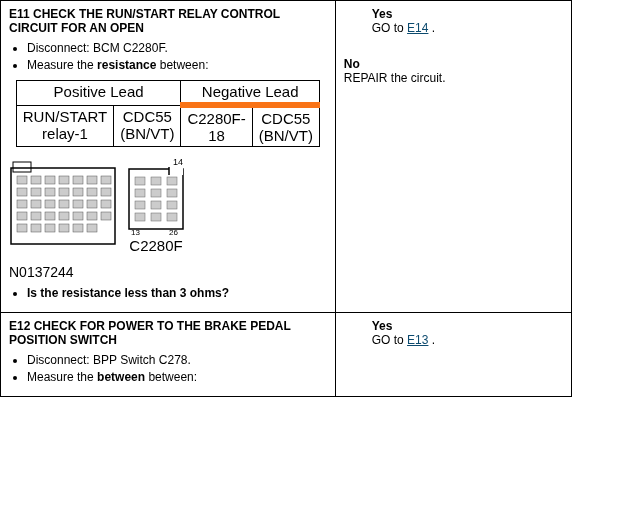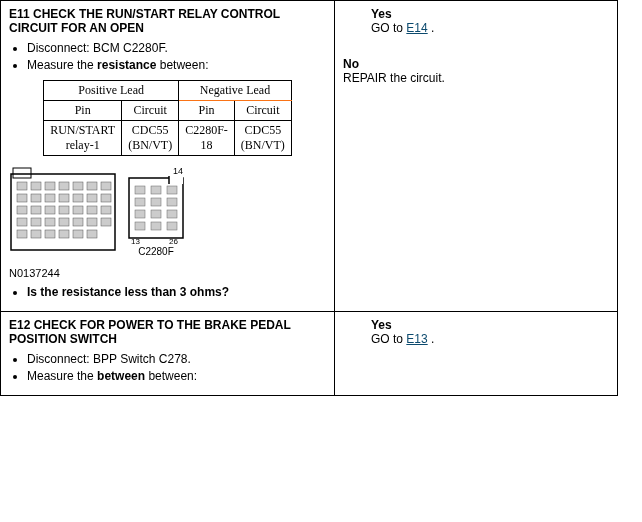--- a/index.html
+++ b/index.html
@@ -10,21 +10,21 @@
 
     body {
       font-family: Arial, sans-serif;
       font-size: 12px;
       background: #fff;
       color: #000;
       width: 642px;
     }
 
     .main-table {
-      width: 618px;
+      width: 572px;
       border-collapse: collapse;
     }
 
     .main-table td {
       border: 1px solid #000;
       vertical-align: top;
       padding: 6px 8px;
     }
 
     .left-col {
@@ -46,22 +46,21 @@
       margin-bottom: 6px;
     }
 
     li {
       margin-bottom: 3px;
     }
 
     .inner-table {
       border-collapse: collapse;
       margin: 8px auto;
-      font-size: 12px;
-      font-family: Liberation Serif, serif;
+      font-size: 15px;
     }
 
     .inner-table td, .inner-table th {
       border: 1px solid #000;
       padding: 2px 6px;
       text-align: center;
     }
 
     .link {
       color: #0c4a6e;
@@ -103,27 +102,21 @@
         </li>
         <li>
           <span>Measure the <span class="bold">resistance</span> between:</span>
         </li>
       </ul>
 
       <table class="inner-table">
         <tbody>
               <tr>
           <td colspan="2" style="font-weight:normal; border-bottom: 1px solid #000; text-align:center;">Positive Lead</td>
-          <td colspan="2" style="font-weight:normal; border-bottom: 1px solid #f97316; text-align:center;">Negative Lead</td>
-        </tr>
-        <tr>
-          <td>Pin</td>
-          <td>Circuit</td>
-          <td>Pin</td>
-          <td>Circuit</td>
+          <td colspan="2" style="font-weight:normal; border-bottom: 6px solid #f97316; text-align:center;">Negative Lead</td>
         </tr>
         <tr>
           <td>RUN/START<br>relay-1</td>
           <td>CDC55<br>(BN/VT)</td>
           <td>C2280F-<br>18</td>
           <td>CDC55<br>(BN/VT)</td>
         </tr>
       </tbody>
           </table>
 
@@ -198,25 +191,25 @@
             <rect x="24" y="34" width="10" height="8" fill="#ccc" stroke="#666" stroke-width="0.5"></rect>
             <rect x="40" y="34" width="10" height="8" fill="#ccc" stroke="#666" stroke-width="0.5"></rect>
 
             <rect x="8" y="46" width="10" height="8" fill="#ccc" stroke="#666" stroke-width="0.5"></rect>
             <rect x="24" y="46" width="10" height="8" fill="#ccc" stroke="#666" stroke-width="0.5"></rect>
             <rect x="40" y="46" width="10" height="8" fill="#ccc" stroke="#666" stroke-width="0.5"></rect>
 
             <text x="4" y="68" font-size="8" fill="#000">13</text>
             <text x="42" y="68" font-size="8" fill="#000">26</text>
           </svg>
-          <span style="font-size:10px;">C2280F</span>
-        </div>
-      </div>
-
-      <div style="font-size:11px; margin-bottom:6px;">N0137244</div>
+          <span style="font-size:15px;">C2280F</span>
+        </div>
+      </div>
+
+      <div style="font-size:14px; margin-bottom:6px;">N0137244</div>
 
       <ul>
         <li>
           <span class="bold">Is the resistance less than 3 ohms?</span>
         </li>
       </ul>
     </td>
 
     <td class="right-col">
       <div class="answer-yes">

